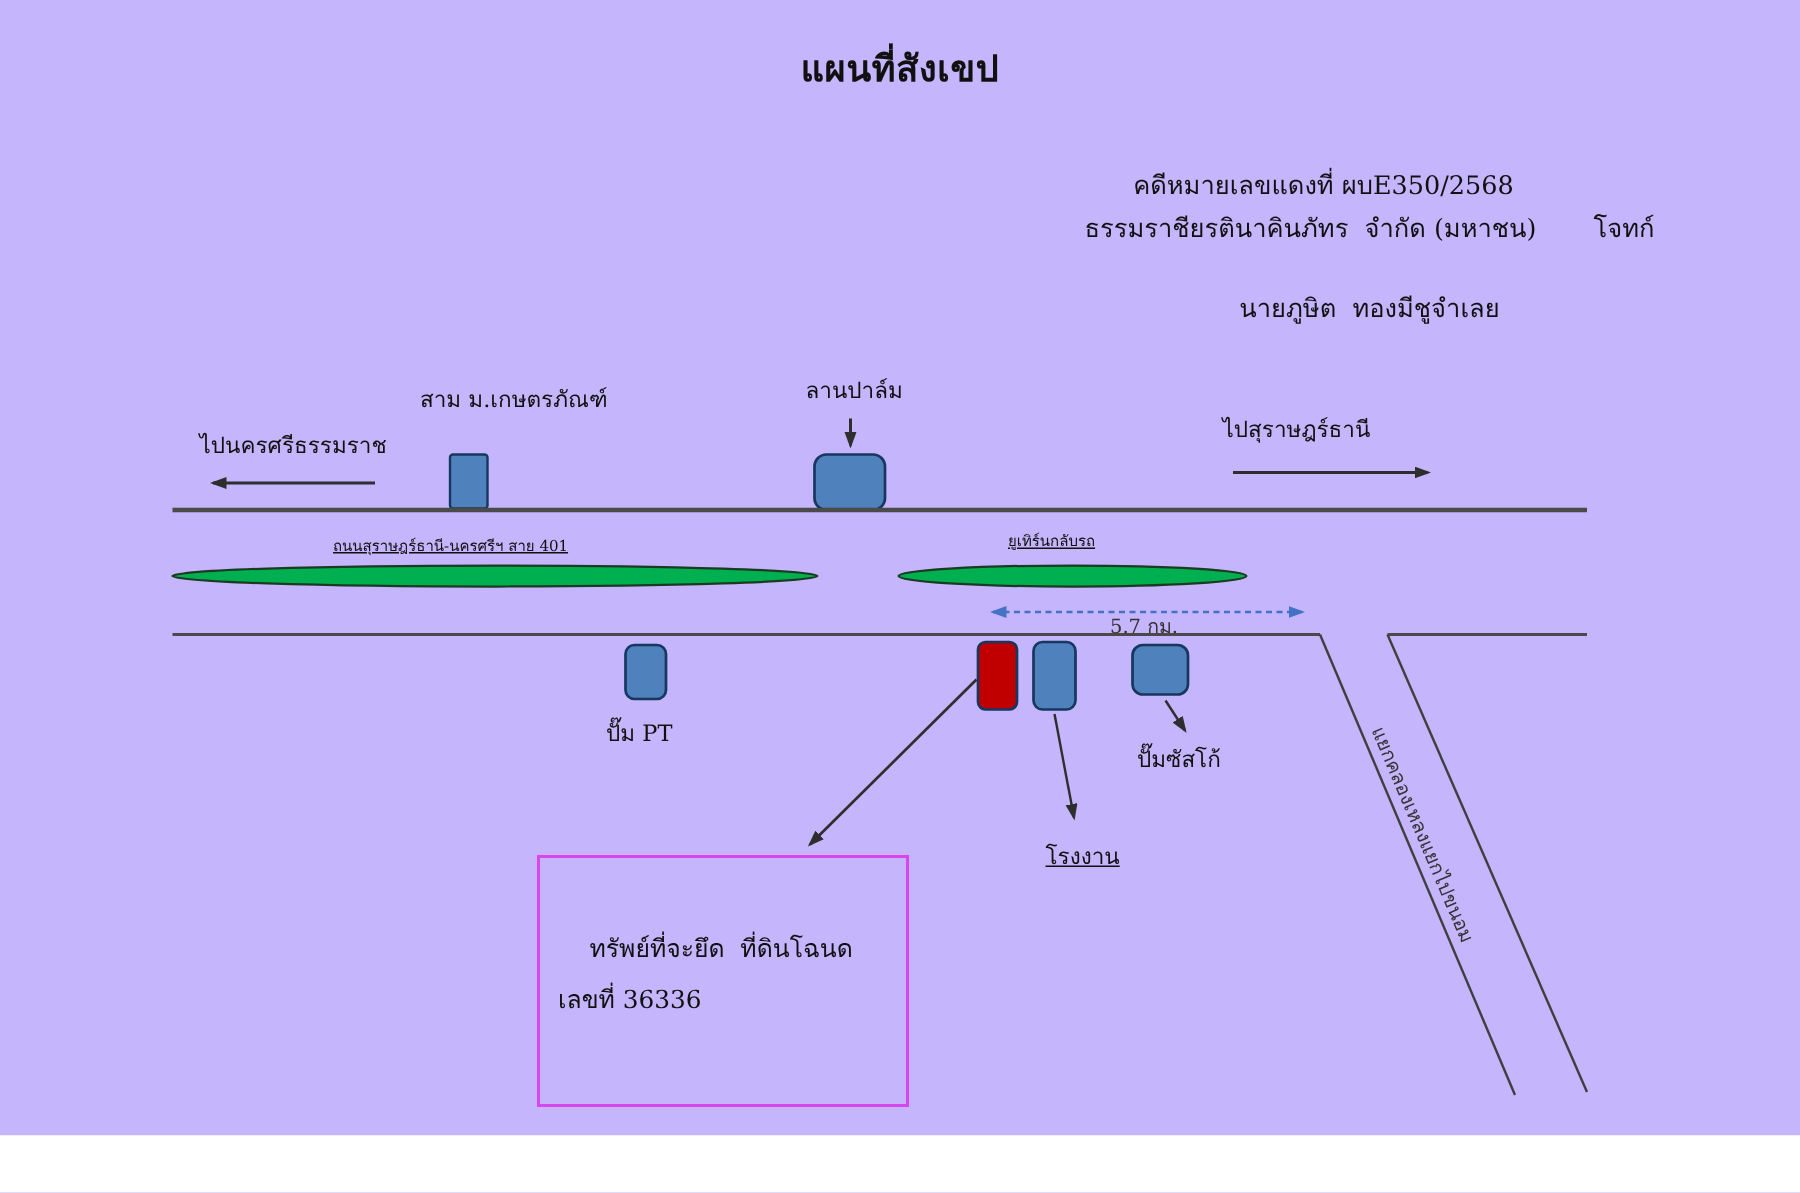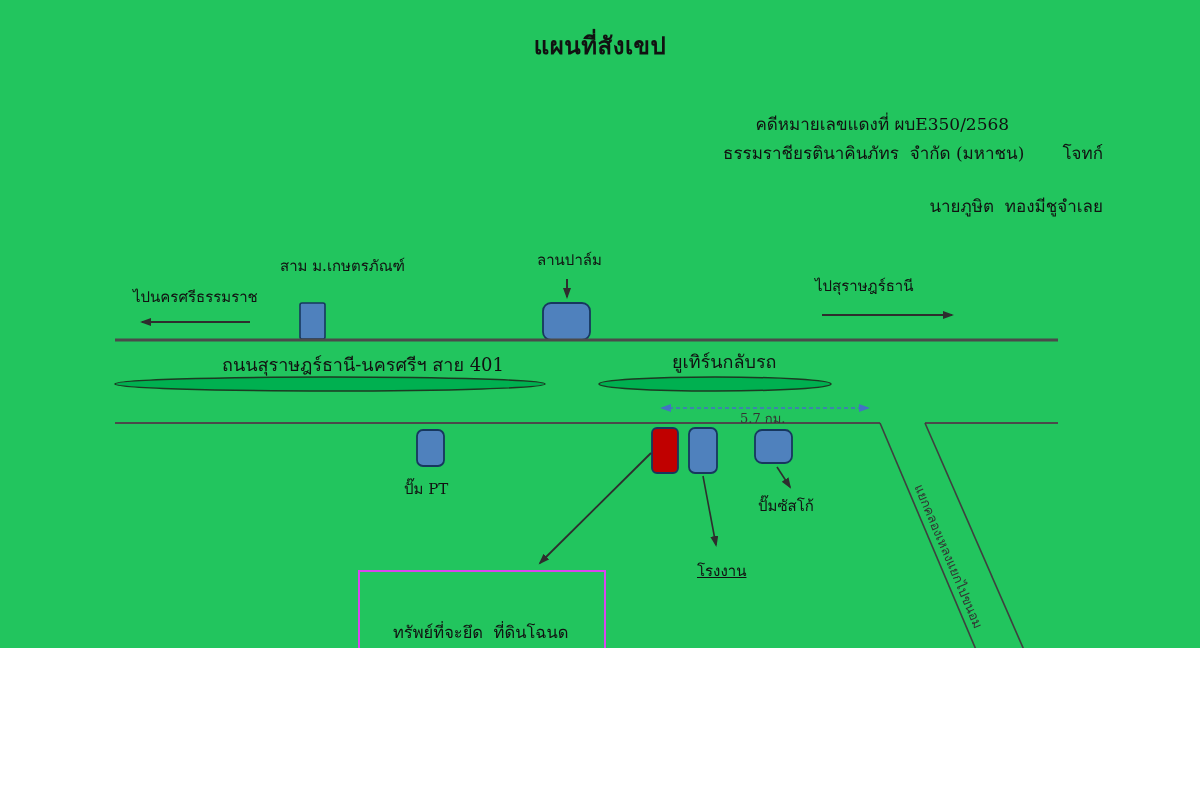--- a/index.html
+++ b/index.html
@@ -1,28 +1,28 @@
 <!DOCTYPE html>
 <html><head>
 <meta charset="utf-8">
 <style>
   html,body{margin:0;padding:0;background:#ffffff;}
   body{font-family:"DejaVu Serif","Liberation Serif",serif;color:#111;}
-  .page{position:relative;width:1200px;height:648px;background:#22c55e;overflow:hidden;}
+  .page{position:relative;width:1200px;height:757px;background:#c4b5fd;overflow:hidden;}
   .abs{position:absolute;white-space:pre-wrap;}
   .title{left:0;top:26px;width:1200px;text-align:center;font-size:24px;font-weight:bold;letter-spacing:.5px;}
   .case-block{left:723px;top:88px;width:380px;font-size:17px;}
   .case-row{position:absolute;left:0;width:380px;line-height:24px;}
   .case-row.r1{top:0;}
   .case-row.r2{top:53px;display:flex;justify-content:space-between;}
-  .case-row.r3{top:106px;display:flex;justify-content:flex-end;}
+  .case-row.r3{top:106px;display:flex;justify-content:center;}
   .bold{font-weight:normal;}
   svg.layer{position:absolute;left:0;top:0;}
   .lbl{font-size:15px;line-height:20px;}
-  .lbl-sm{font-size:18px;line-height:18px;}
+  .lbl-sm{font-size:10px;line-height:18px;text-decoration:underline;}
   .lbl-xs{font-size:13px;line-height:16px;margin-top:21px;}
   .side-road-label{left:928px;top:481px;transform:rotate(67deg);transform-origin:0 0;white-space:nowrap;font-size:13px;color:#333;}
   .prop-box{left:358px;top:570px;width:248px;height:168px;border:2px solid #d946ef;padding:10px 12px;box-sizing:border-box;font-size:16.5px;line-height:34px;}
 </style>
 </head>
 <body>
 
 <div class="page">
 
   <div class="abs title">แผนที่สังเขป</div>

